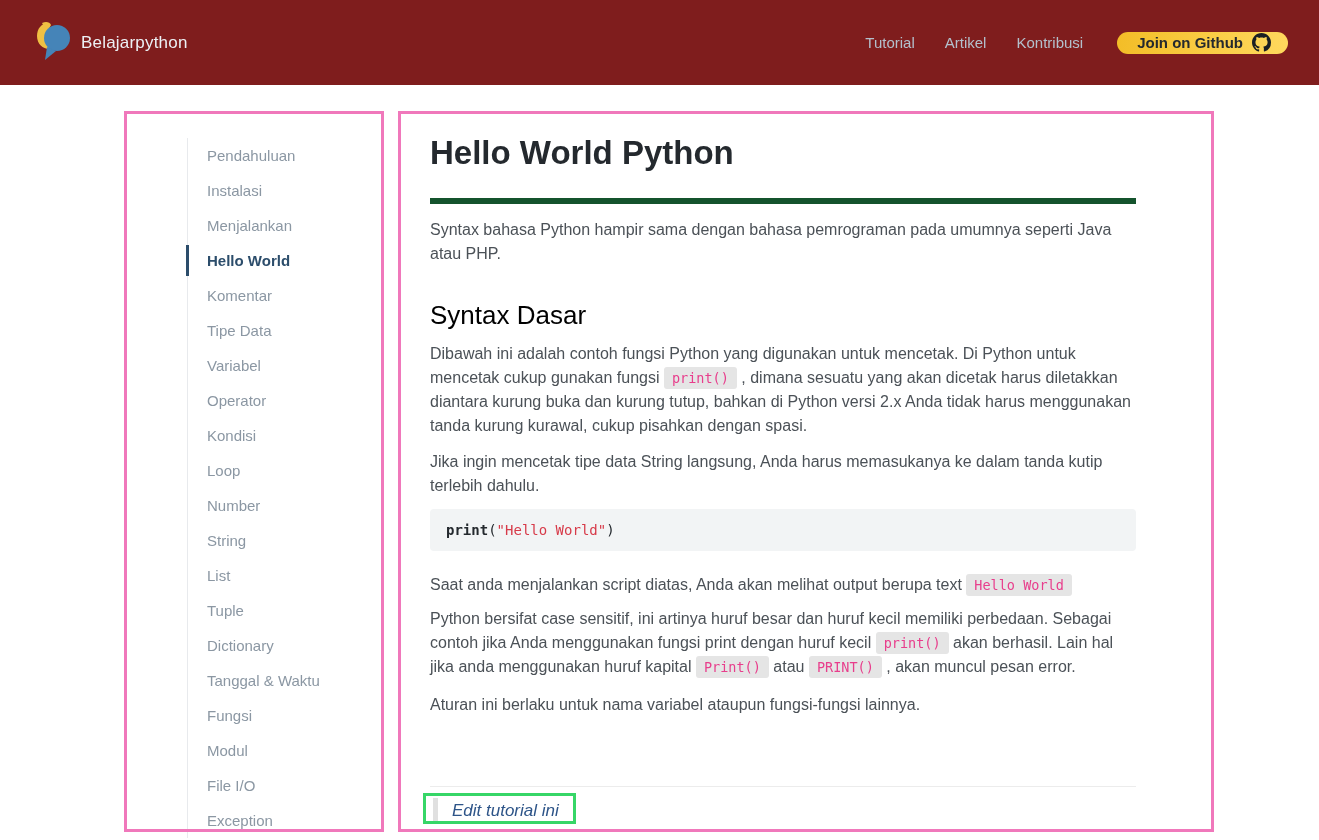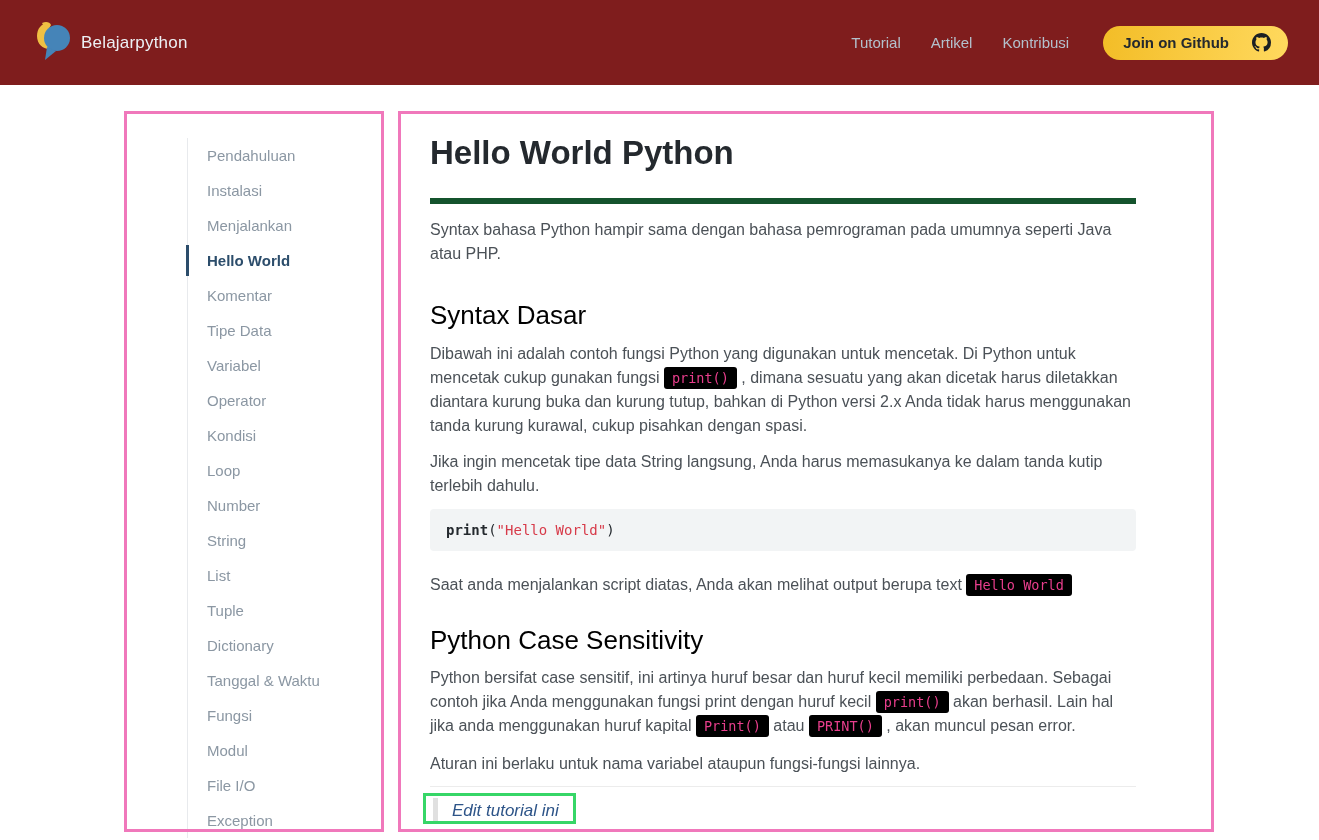--- a/index.html
+++ b/index.html
@@ -19,27 +19,27 @@
     display:flex;
     align-items:center;
     padding:0 31px 0 35px;
   }
   .brand { display:flex; align-items:center; gap:9px; cursor:pointer; }
   .brand-text { color:#edf1f5; font-size:17px; font-weight:500; letter-spacing:.2px; }
   .nav { margin-left:auto; display:flex; align-items:flex-end; gap:30px; }
   .nav-link { color:#b3c0cc; font-size:15px; font-weight:500; cursor:pointer; }
   .gh-btn {
     margin-left:34px;
-    display:flex; align-items:center; gap:23px;
+    display:flex; align-items:center; gap:9px;
     background:linear-gradient(95deg,#f3bd27,#ffd95e);
     color:#24292e;
     font-size:15px; font-weight:600;
     border:none; border-radius:18px;
     padding:8px 17px 8px 20px;
-    height:34px;
+    height:22px;
     cursor:pointer;
   }
   .gh-btn svg { display:block; }
 
   
   .sidebar-nav {
     position:absolute;
     left:187px; top:138px;
     width:232px;
     border-left:1px solid #e8eaed;
@@ -76,21 +76,21 @@
   .mt-pre   { margin-top:11px; }
   .mt-p3    { margin-top:22px; }
   .mt-h2b   { margin-top:28px; }
   .mt-p4    { margin-top:10px; }
   .mt-p5    { margin-top:14px; }
 
   .inline-code {
     font-family:"DejaVu Sans Mono", monospace;
     font-size:13.5px;
     color:#e83e8c;
-    background:#000000;
+    background:#e5e5e5;
     border-radius:3px;
     padding:3px 8px;
     line-height:1;
     white-space:nowrap;
   }
   pre.code-block {
     background:#f2f4f5;
     border-radius:4px;
     padding:12px 16px;
     font-family:"DejaVu Sans Mono", monospace;
@@ -167,21 +167,20 @@
 <main class="content">
   <h1>Hello World Python</h1>
   <p class="mt-intro">Syntax bahasa Python hampir sama dengan bahasa pemrograman pada umumnya seperti Java atau PHP.</p>
 
   <h2 class="mt-h2a">Syntax Dasar</h2>
   <p class="mt-p1">Dibawah ini adalah contoh fungsi Python yang digunakan untuk mencetak. Di Python untuk mencetak cukup gunakan fungsi <code class="inline-code">print()</code> , dimana sesuatu yang akan dicetak harus diletakkan diantara kurung buka dan kurung tutup, bahkan di Python versi 2.x Anda tidak harus menggunakan tanda kurung kurawal, cukup pisahkan dengan spasi.</p>
   <p class="mt-p2">Jika ingin mencetak tipe data String langsung, Anda harus memasukanya ke dalam tanda kutip terlebih dahulu.</p>
   <pre class="code-block mt-pre"><span class="seg-kw">print</span><span class="seg-punct">(</span><span class="seg-str">"Hello World"</span><span class="seg-punct">)</span></pre>
   <p class="mt-p3">Saat anda menjalankan script diatas, Anda akan melihat output berupa text <code class="inline-code">Hello World</code></p>
 
-  <h2 class="mt-h2b">Python Case Sensitivity</h2>
   <p class="mt-p4">Python bersifat case sensitif, ini artinya huruf besar dan huruf kecil memiliki perbedaan. Sebagai contoh jika Anda menggunakan fungsi print dengan huruf kecil <code class="inline-code">print()</code> akan berhasil. Lain hal jika anda menggunakan huruf kapital <code class="inline-code">Print()</code> atau <code class="inline-code">PRINT()</code> , akan muncul pesan error.</p>
   <p class="mt-p5">Aturan ini berlaku untuk nama variabel ataupun fungsi-fungsi lainnya.</p>
 </main>
 
 <div class="footer-block">
   <hr>
   <div class="edit-row">
     <span class="edit-bar"></span>
     <a class="edit-link">Edit tutorial ini</a>
   </div>

